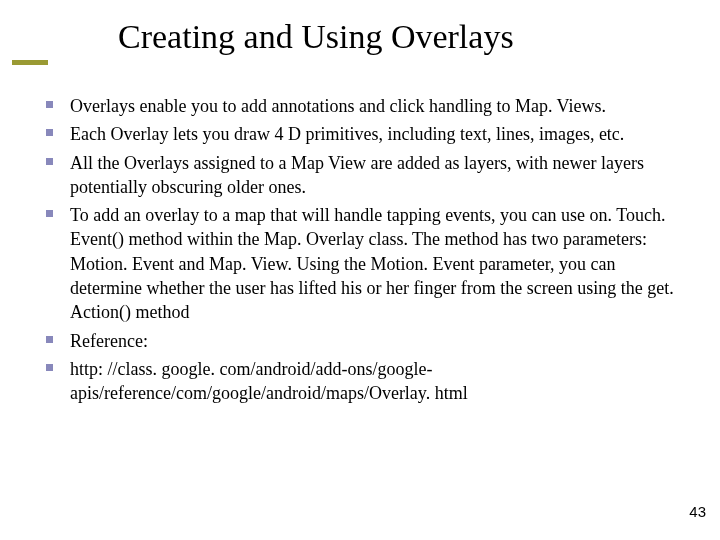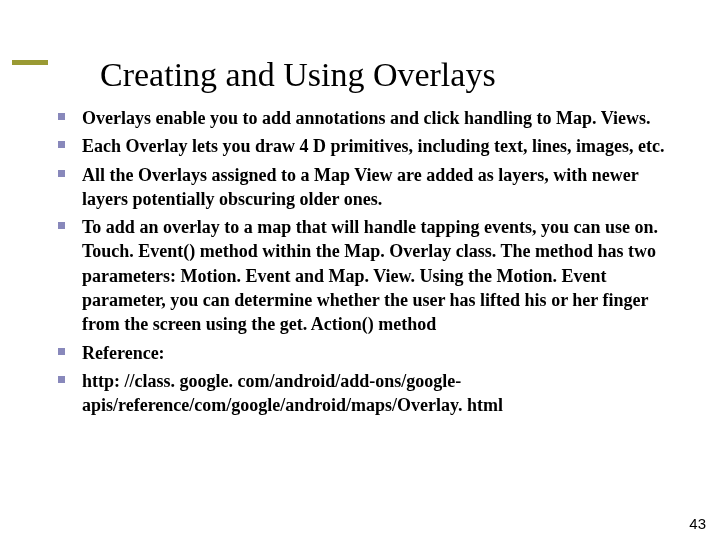--- a/index.html
+++ b/index.html
@@ -15,65 +15,63 @@
   }
   .slide {
     width: 720px;
     height: 540px;
     position: relative;
     box-sizing: border-box;
   }
   .title {
     position: absolute;
     top: 18px;
-    left: 100px;
+    left: 118px;
     font-size: 34px;
     font-weight: 400;
     white-space: nowrap;
-    margin-top: 38px;
   }
   .accent {
     position: absolute;
     top: 60px;
     left: 12px;
     width: 36px;
     height: 5px;
     background: #9a9a33;
   }
   .content {
     position: absolute;
     top: 90px;
     left: 38px;
     right: 30px;
   }
   ul.bullets {
     list-style: none;
-    margin: 16px;
+    margin: 4px;
     padding: 0;
-    font-weight: bold;
   }
   ul.bullets > li {
     position: relative;
     padding-left: 28px;
     font-size: 18px;
     line-height: 1.35;
     margin-bottom: 4px;
   }
   ul.bullets > li .sq {
     position: absolute;
     left: 4px;
     top: 7px;
     width: 7px;
     height: 7px;
     background: #8888bb;
   }
   .pagenum {
     position: absolute;
     right: 14px;
-    bottom: 8px;
+    bottom: 20px;
     font-size: 15px;
     font-family: Arial, Helvetica, sans-serif;
     color: #000;
   }
 </style>
 </head>
 <body>
 
 <div class="slide">
   <div class="title">Creating and Using Overlays</div>

